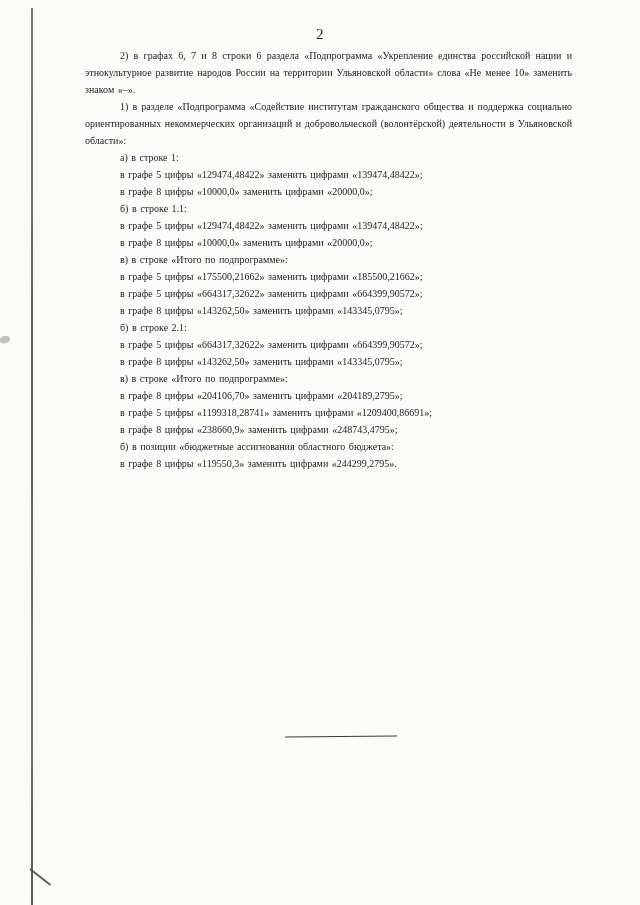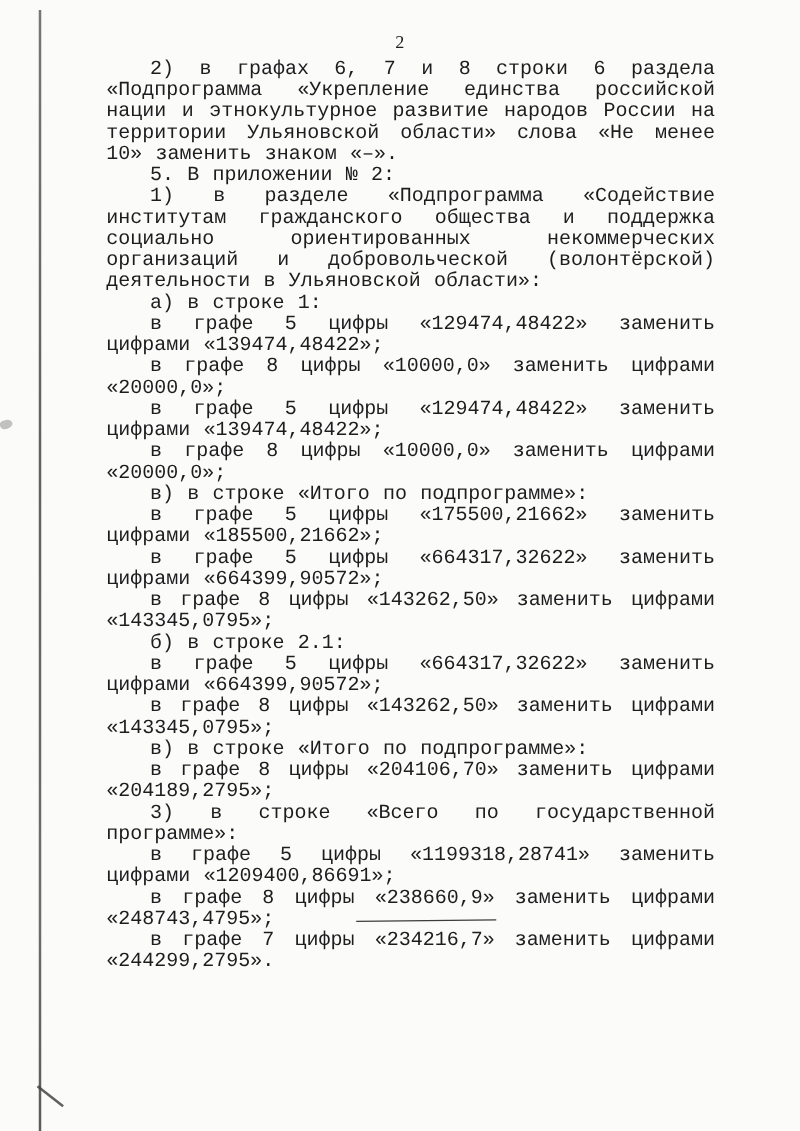--- a/index.html
+++ b/index.html
@@ -56,25 +56,24 @@
     width: 100%;
     text-align: center;
     font-size: 14.5px;
     letter-spacing: 0.5px;
   }
   .doc-body {
     position: absolute;
     top: 47px;
     left: 85px;
     width: 487px;
-    font-size: 16px;
+    font-size: 10px;
     line-height: 17px;
     text-align: justify;
     word-spacing: 1px;
-    font-family: Liberation Mono, monospace;
   }
   .doc-body p.para {
     margin: 0;
     text-indent: 35px;
   }
   .end-divider {
     position: absolute;
     top: 736px;
     left: 285px;
     width: 112px;
@@ -88,36 +87,36 @@
 
 <div class="page">
   <div class="scan-edge"></div>
   <div class="scan-tick-bottom"></div>
   <div class="scan-smudge"></div>
 
   <div class="page-number">2</div>
 
   <div class="doc-body">
       <p class="para">2) в графах 6, 7 и 8 строки 6 раздела «Подпрограмма «Укрепление единства российской нации и этнокультурное развитие народов России на территории Ульяновской области» слова «Не менее 10» заменить знаком «–».</p>
-      <p class="para">5. В приложении № 2:</p>
       <p class="para">1) в разделе «Подпрограмма «Содействие институтам гражданского общества и поддержка социально ориентированных некоммерческих организаций и добровольческой (волонтёрской) деятельности в Ульяновской области»:</p>
       <p class="para">а) в строке 1:</p>
       <p class="para">в графе 5 цифры «129474,48422» заменить цифрами «139474,48422»;</p>
       <p class="para">в графе 8 цифры «10000,0» заменить цифрами «20000,0»;</p>
+      <p class="para">б) в строке 1.1:</p>
       <p class="para">в графе 5 цифры «129474,48422» заменить цифрами «139474,48422»;</p>
       <p class="para">в графе 8 цифры «10000,0» заменить цифрами «20000,0»;</p>
       <p class="para">в) в строке «Итого по подпрограмме»:</p>
       <p class="para">в графе 5 цифры «175500,21662» заменить цифрами «185500,21662»;</p>
       <p class="para">в графе 5 цифры «664317,32622» заменить цифрами «664399,90572»;</p>
       <p class="para">в графе 8 цифры «143262,50» заменить цифрами «143345,0795»;</p>
       <p class="para">б) в строке 2.1:</p>
       <p class="para">в графе 5 цифры «664317,32622» заменить цифрами «664399,90572»;</p>
       <p class="para">в графе 8 цифры «143262,50» заменить цифрами «143345,0795»;</p>
       <p class="para">в) в строке «Итого по подпрограмме»:</p>
       <p class="para">в графе 8 цифры «204106,70» заменить цифрами «204189,2795»;</p>
-      <p class="para">3) в строке «Всего по государственной программе»:</p>
       <p class="para">в графе 5 цифры «1199318,28741» заменить цифрами «1209400,86691»;</p>
       <p class="para">в графе 8 цифры «238660,9» заменить цифрами «248743,4795»;</p>
-      <p class="para">в графе 7 цифры «234216,7» заменить цифрами «244299,2795».</p>
+      <p class="para">б) в позиции «бюджетные ассигнования областного бюджета»:</p>
+      <p class="para">в графе 8 цифры «119550,3» заменить цифрами «244299,2795».</p>
     </div>
 
   <div class="end-divider"></div>
 </div>
 
 </body></html>

